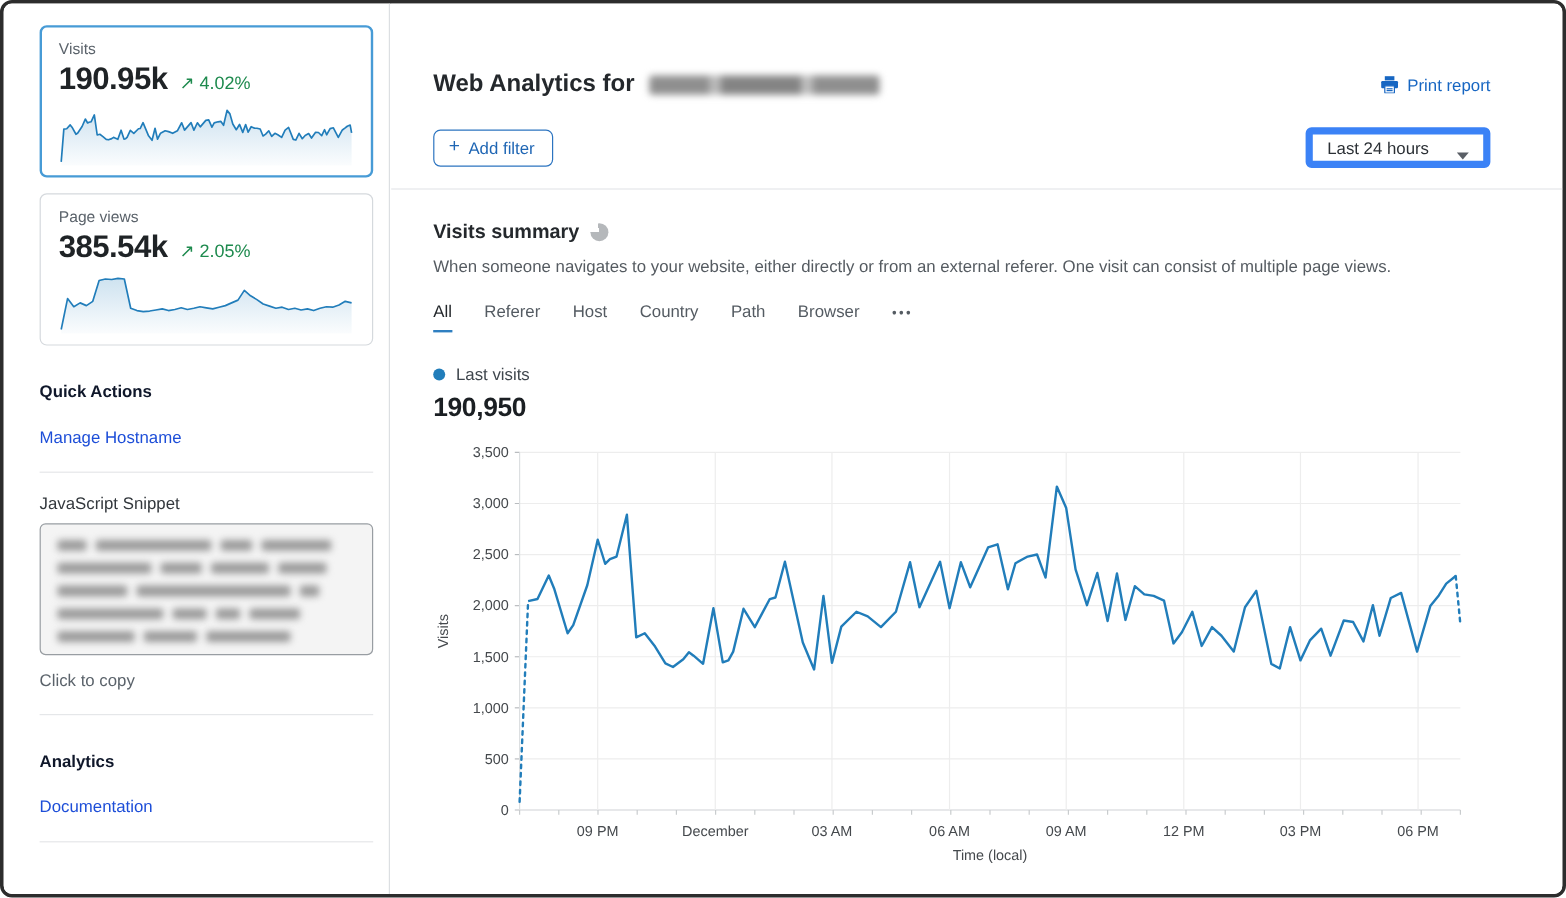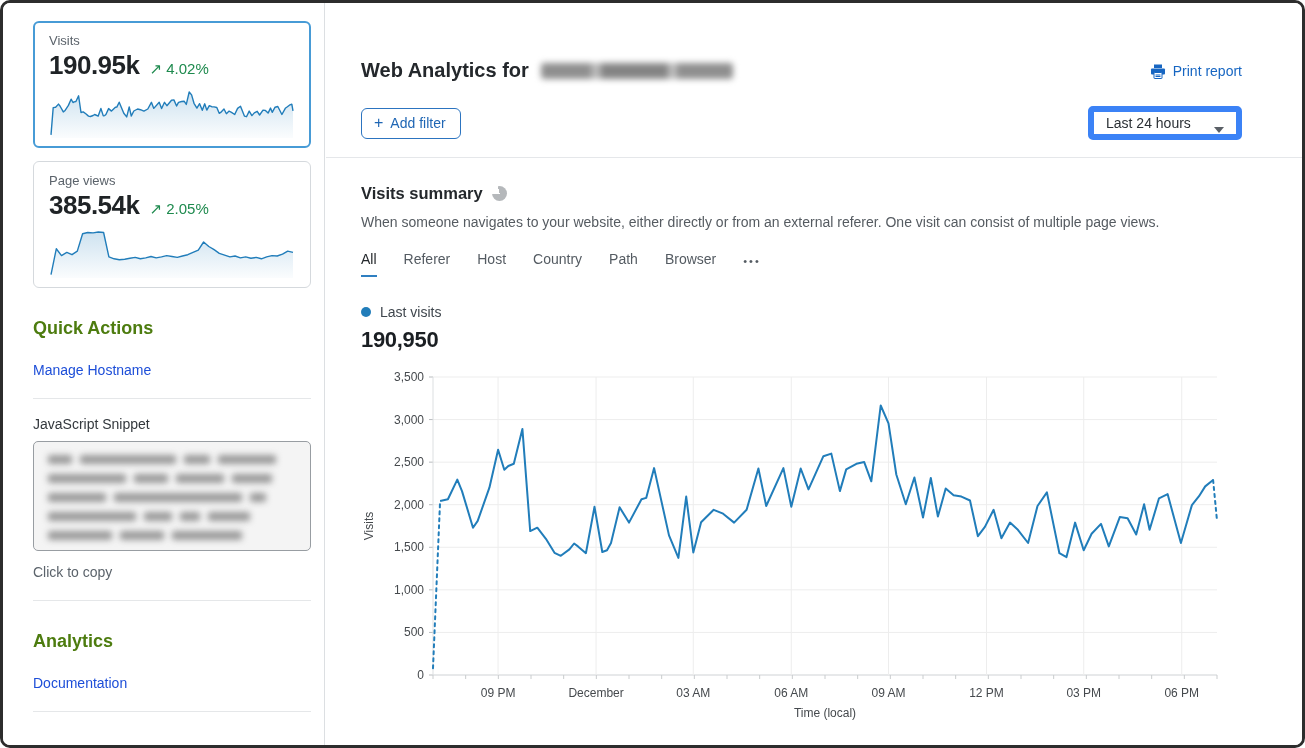--- a/index.html
+++ b/index.html
@@ -9,39 +9,39 @@
   
   .sidebar { position:absolute; left:0; top:0; bottom:0; width:322px; border-right:1px solid #dcdfe2; padding:18px 13px 0 30px; background:#fff; }
   .metric-card { width:278px; border:1px solid #d5d9dd; border-radius:6px; padding:11px 15px 8px 15px; margin-bottom:13px; background:#fff; cursor:pointer; }
   .metric-card.selected { border:2px solid #479bd6; padding:10px 14px 7px 14px; }
   .metric-label { font-size:13px; color:#5b636b; }
   .metric-row { display:flex; align-items:baseline; gap:10px; margin-top:2px; }
   .metric-value { font-size:26px; font-weight:700; color:#1f2326; letter-spacing:-0.5px; }
   .metric-delta { font-size:15px; color:#1e8a4e; font-weight:400; }
   .spark { display:block; margin-top:4px; }
 
-  .side-h { font-size:18px; font-weight:700; color:#4d7c0f; }
+  .side-h { font-size:14px; font-weight:700; color:#0f172a; }
   .qa-h { margin-top:30px; }
   .side-link { display:inline-block; font-size:14px; color:#1d4ed8; text-decoration:none; cursor:pointer; }
   .link-row { margin-top:22px; padding-bottom:19px; border-bottom:1px solid #e5e7e9; width:278px; }
   .snippet-label { margin-top:17px; font-size:14px; color:#33383d; }
   .snippet-box { margin-top:9px; width:278px; height:110px; background:#f4f4f4; border:1px solid #989da2; border-radius:5px; padding:13px 14px; cursor:pointer; overflow:hidden; }
   .blur-row { display:flex; gap:8px; margin-bottom:10px; filter:blur(3px); }
   .blur-seg { height:9px; background:#9a9a9a; border-radius:2px; }
   .copy-hint { margin-top:13px; font-size:14px; color:#5b636b; }
   .section-split { margin-top:20px; width:278px; border-bottom:1px solid #e5e7e9; }
   .res-h { margin-top:30px; }
 
   
   .main { position:absolute; left:323px; top:0; right:0; bottom:0; background:#fff; }
   .pad { padding-left:35px; padding-right:60px; }
   .header-row { display:flex; align-items:center; justify-content:space-between; padding-top:56px; }
   .page-title { font-size:20px; font-weight:700; color:#24282c; display:flex; align-items:center; }
   .domain-blob { display:inline-block; width:192px; height:16px; margin-left:12px; background:linear-gradient(90deg,#8f8f8f 0 26%, #b9b9b9 26% 31%, #848484 31% 66%, #bdbdbd 66% 71%, #8f8f8f 71% 100%); border-radius:3px; filter:blur(3px); }
-  .print-link { display:flex; align-items:flex-end; gap:7px; color:#1766c2; font-size:14px; cursor:pointer; text-decoration:none; }
+  .print-link { display:flex; align-items:flex-start; gap:7px; color:#1766c2; font-size:14px; cursor:pointer; text-decoration:none; }
 
   .controls-row { display:flex; align-items:center; justify-content:space-between; margin-top:24px; }
   .add-filter-btn { display:inline-flex; align-items:center; gap:7px; border:1px solid #2c74c0; color:#1f66b4; background:#fff; border-radius:6px; padding:6px 14px 7px 12px; font-size:14px; cursor:pointer; font-family:inherit; }
   .plus { font-size:16px; line-height:1; }
   .range-select { position:relative; width:154px; height:34px; border:6px solid #3b82f6; border-radius:5px; background:#fff; display:flex; align-items:center; padding:0 12px; font-size:14px; color:#2b3035; cursor:pointer; }
   .caret { position:absolute; right:12px; top:15px; width:0; height:0; border-left:5px solid transparent; border-right:5px solid transparent; border-top:6px solid #5a5f66; }
 
   .divider-full { margin-top:17px; height:1px; background:#e5e7ea; }
 
   .summary-h-row { display:flex; align-items:center; gap:9px; margin-top:26px; }

